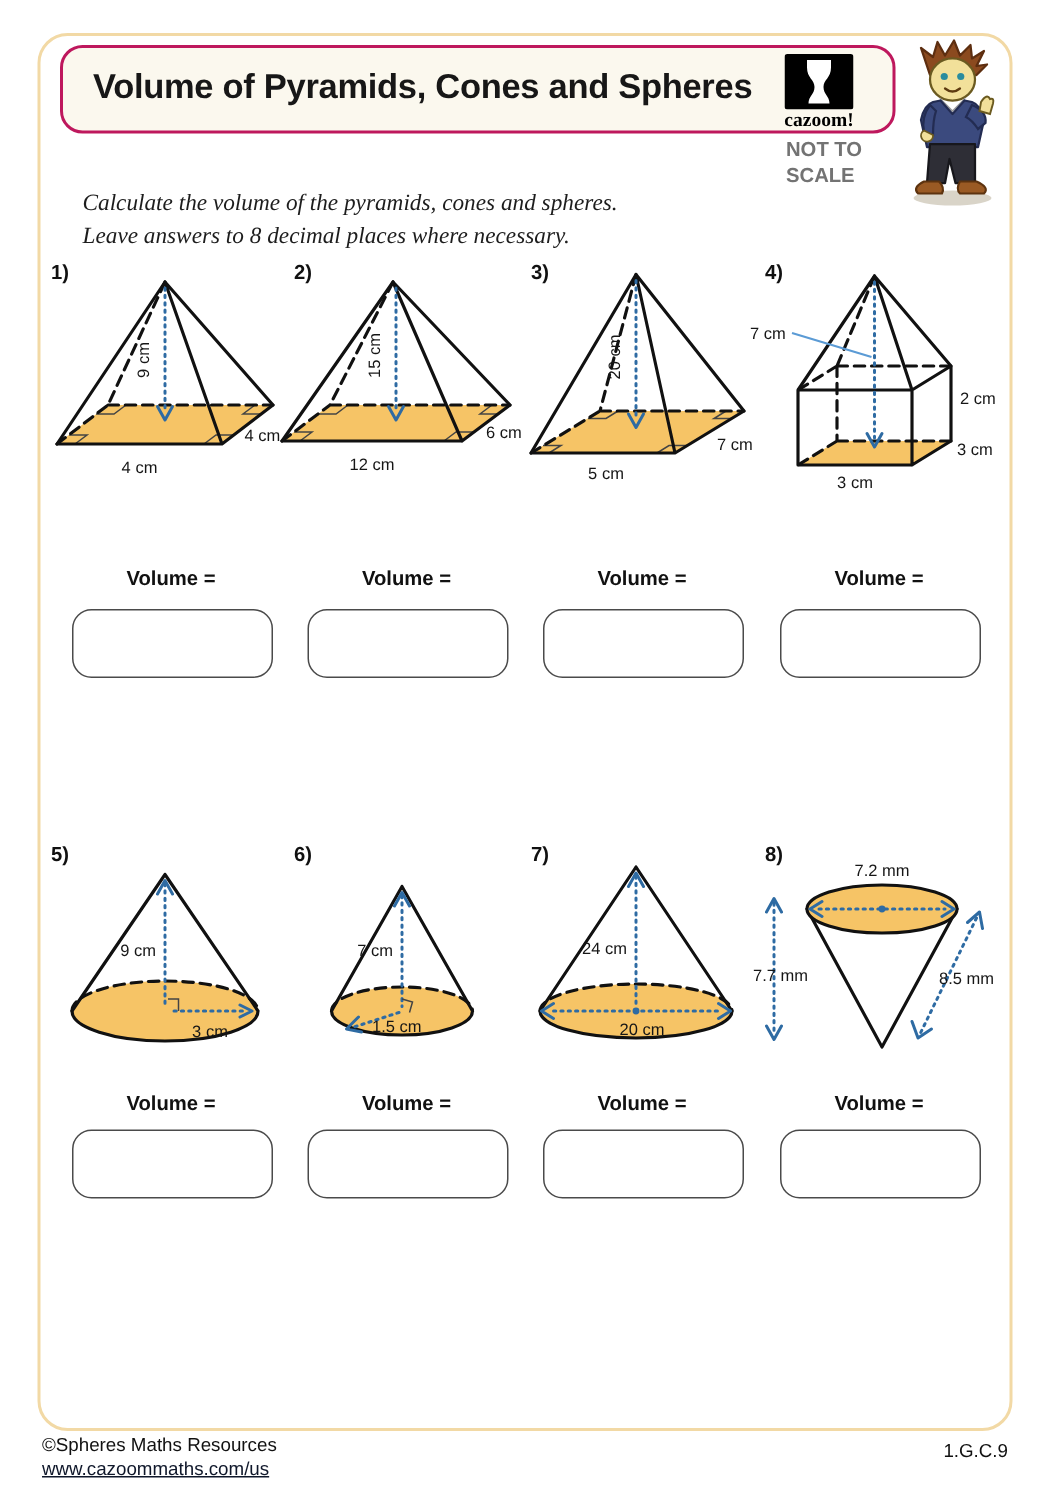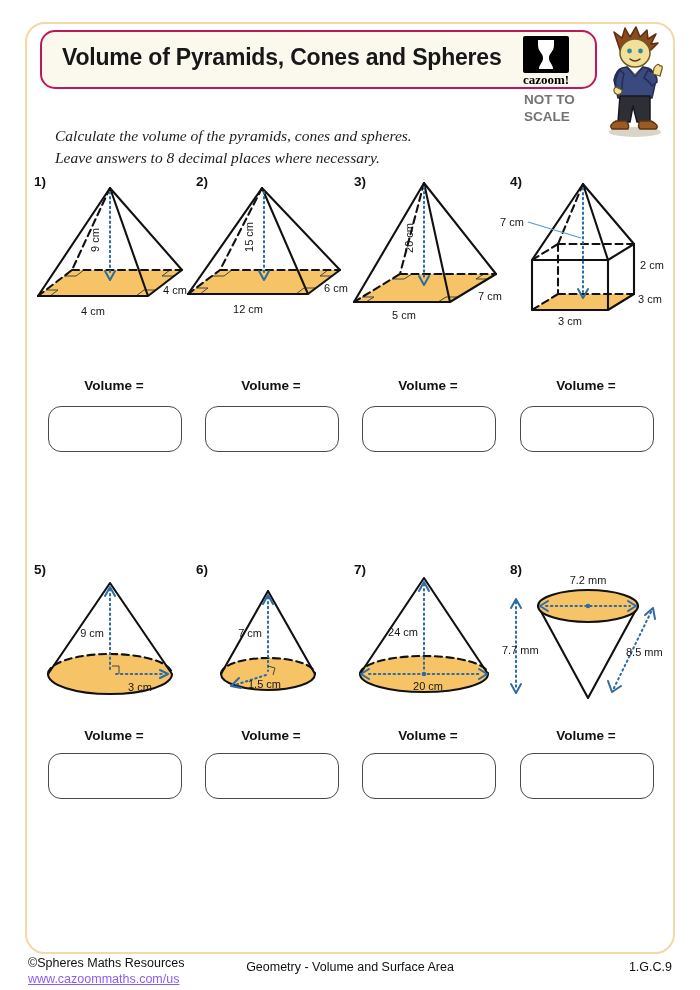--- a/index.html
+++ b/index.html
@@ -20,21 +20,21 @@
   
   .instructions{position:absolute;left:55px;top:100px;width:440px;
         font-family:"Liberation Serif",serif;font-style:italic;font-size:15.5px;line-height:1.42;color:#1d1d1d;margin-top:25px;}
   
   .pnum{position:absolute;font-size:13.5px;font-weight:bold;color:#111;}
   .fig{position:absolute;}
   .vol-label{position:absolute;width:132px;text-align:center;font-size:13.5px;font-weight:bold;color:#111;}
   .ans-box{position:absolute;width:132px;height:44px;border:1.6px solid #4a4a4a;border-radius:13px;background:#fff;}
   
   .footer-left{position:absolute;left:28px;top:955px;font-size:12.5px;color:#111;line-height:1.3;}
-  .footer-link{color:#8b5cf6;text-decoration:underline;cursor:pointer;}
+  .footer-link{color:#0f172a;text-decoration:underline;cursor:pointer;}
   .footer-center{position:absolute;left:0;top:960px;width:700px;text-align:center;font-size:12.5px;color:#111;}
   .footer-code{position:absolute;right:28px;top:960px;font-size:12.5px;color:#111;}
   
   svg text.dim{font-family:"Liberation Sans",sans-serif;font-size:11px;fill:#161616;}
   svg .edge{stroke:#111;stroke-width:2.1;fill:none;stroke-linejoin:round;stroke-linecap:round;}
   svg .edged{stroke:#111;stroke-width:2.1;fill:none;stroke-linejoin:round;stroke-linecap:round;stroke-dasharray:7 4.5;}
   svg .gold{fill:#F6C466;stroke:none;}
   svg .dot{stroke:#2E6BA3;stroke-width:2;fill:none;stroke-dasharray:1.5 3.4;stroke-linecap:round;}
   svg .bl{stroke:#2E6BA3;stroke-width:2;fill:none;stroke-linejoin:round;stroke-linecap:round;}
   svg .thin{stroke:#444;stroke-width:1;fill:none;}
@@ -212,15 +212,14 @@
   <div class="vol-label" style="left:520px;top:728px">Volume =</div>
   <div class="ans-box" style="left:48px;top:753px"></div>
   <div class="ans-box" style="left:205px;top:753px"></div>
   <div class="ans-box" style="left:362px;top:753px"></div>
   <div class="ans-box" style="left:520px;top:753px"></div>
 
   <div class="footer-left">
     <div>©Spheres Maths Resources</div>
     <div><span class="footer-link">www.cazoommaths.com/us</span></div>
   </div>
-  <div class="footer-center">Geometry - Volume and Surface Area</div>
   <div class="footer-code">1.G.C.9</div>
 </div>
 
 </body></html>

